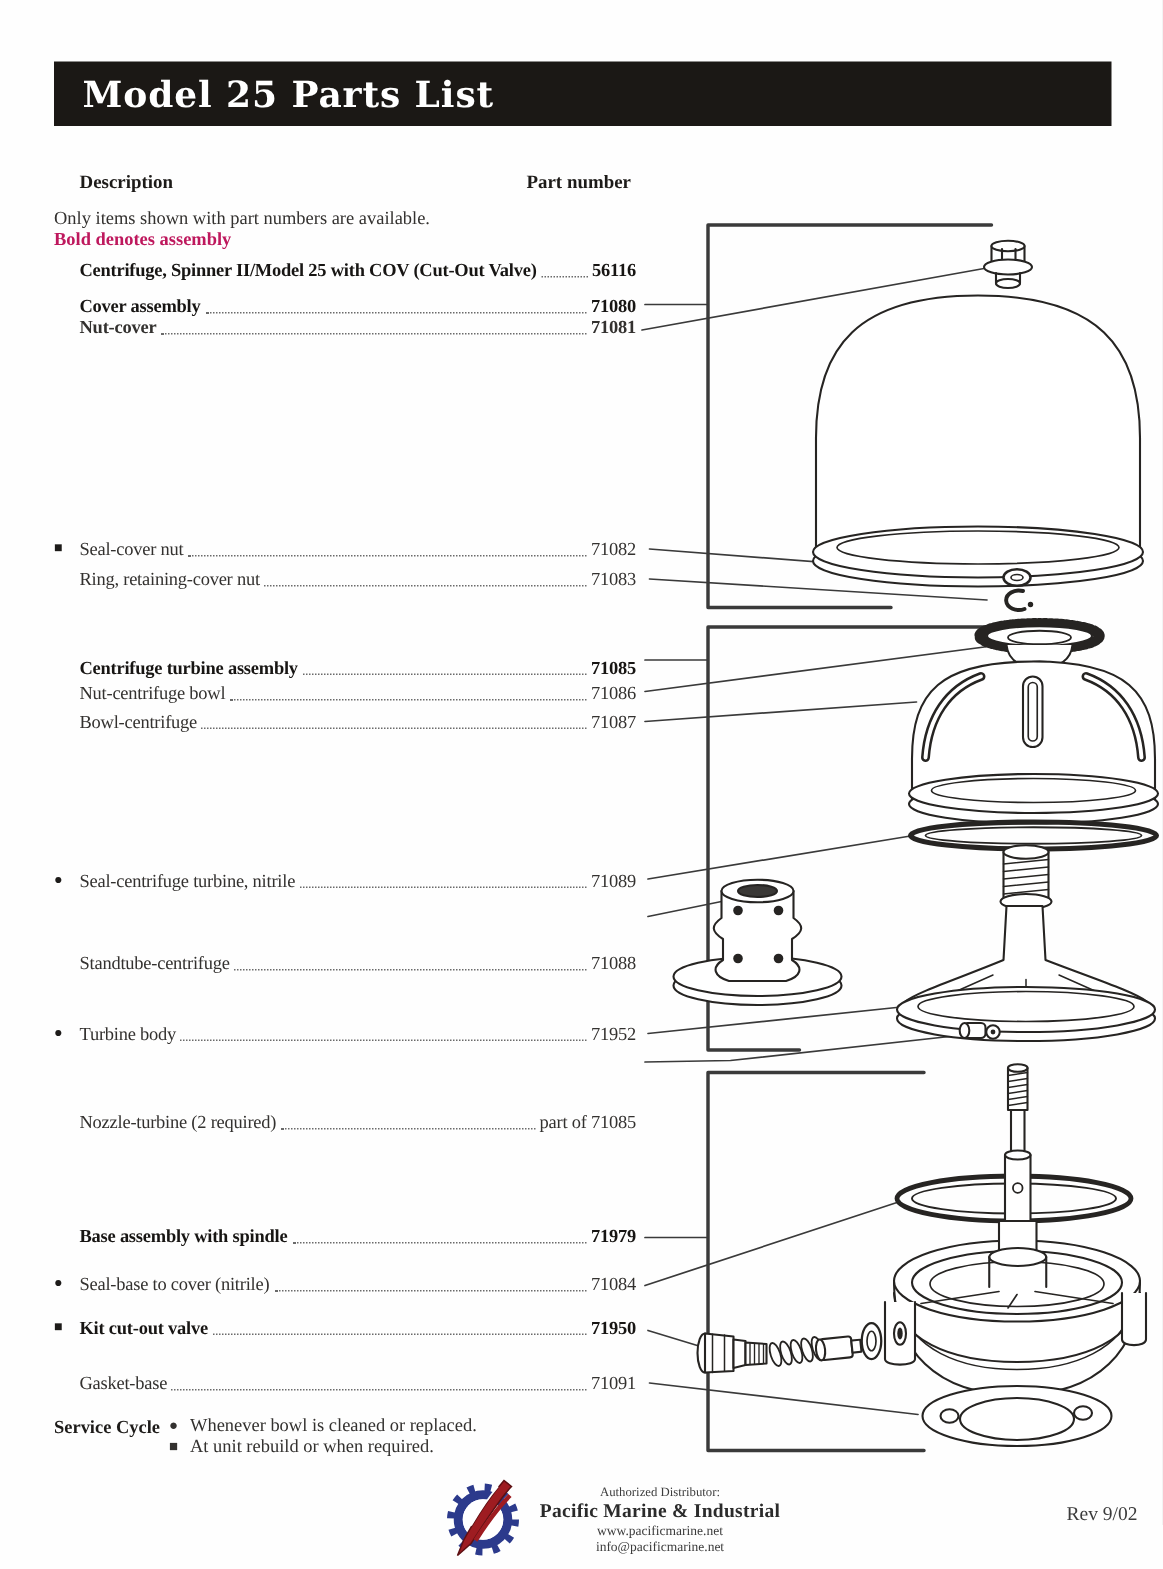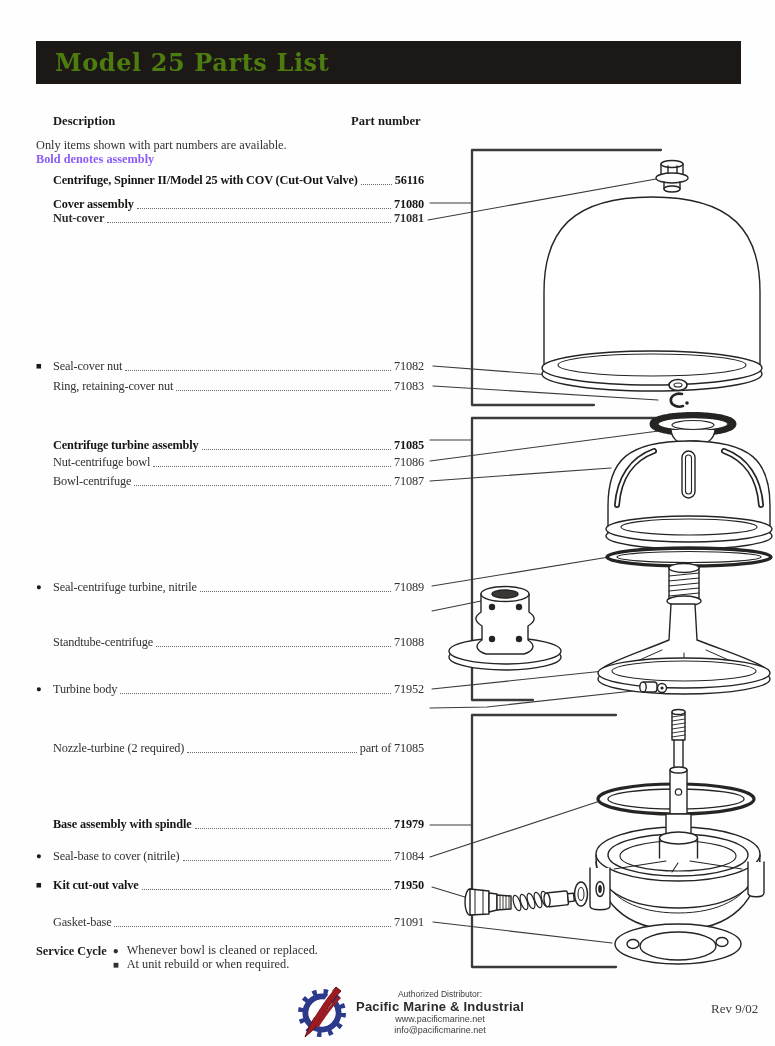--- a/index.html
+++ b/index.html
@@ -7,49 +7,49 @@
     position:relative;width:775px;height:1046px;margin:0 auto;
     background:#fefefe;overflow:hidden;
     font-family:"Liberation Serif", serif;color:#2e2c2a;
   }
   
   .titlebar{
     position:absolute;left:36px;top:41px;width:705px;height:43px;
     background:#1b1815;display:flex;align-items:center;
   }
   .titlebar h1{
-    margin:0 0 0 19px;color:#4d7c0f;
+    margin:0 0 0 19px;color:#ffffff;
     font-family:"DejaVu Serif", serif;font-weight:bold;
     font-size:24px;letter-spacing:0.6px;
   }
   
   .colhead{position:absolute;font-weight:bold;font-size:12.6px;color:#1d1b19;white-space:nowrap;}
   .note{position:absolute;left:36px;font-size:12.3px;white-space:nowrap;color:#33312f;}
-  .note.bold{font-weight:bold;color:#8b5cf6;}
+  .note.bold{font-weight:bold;color:#be185d;}
   
   .row{
     position:absolute;left:36px;width:388px;height:16px;
     display:flex;align-items:flex-end;
     font-size:12.3px;letter-spacing:-0.15px;line-height:15px;
     color:#33312f;white-space:nowrap;
   }
   .row .b{width:17px;flex:none;font-size:9.5px;line-height:15px;color:#1d1b19;}
   .row .d{flex:none;}
   .row .l{flex:1 1 auto;min-width:6px;border-bottom:1.6px dotted #6a6a6a;margin:0 3px 3px 3px;}
   .row .p{flex:none;}
   .row.bold{font-weight:bold;color:#171513;}
   
   .svc{position:absolute;left:36px;top:944px;display:flex;font-size:12.3px;color:#33312f;}
   .svc .lbl{font-weight:bold;color:#1d1b19;margin-right:6px;white-space:nowrap;}
   .svc .line{display:flex;line-height:13.5px;}
   .svc .sb{width:14px;flex:none;font-size:10px;}
   
   .footer-text{
     position:absolute;left:352px;top:989px;width:176px;text-align:center;
-    font-family:Liberation Sans, sans-serif;color:#3c3c3c;
+    font-family:Liberation Serif, serif;color:#3c3c3c;
   }
   .footer-text .auth{font-size:8.5px;}
   .footer-text .co{font-size:13px;font-weight:bold;color:#2b2b2b;letter-spacing:0.2px;}
   .footer-text .url{font-size:9px;line-height:10.5px;}
   .rev{position:absolute;left:711px;top:1001px;font-size:13px;color:#3b3b3b;}
   .logo{position:absolute;left:296px;top:985px;}
   
   .diagram{position:absolute;left:0;top:0;pointer-events:none;}
 </style>
 </head>

